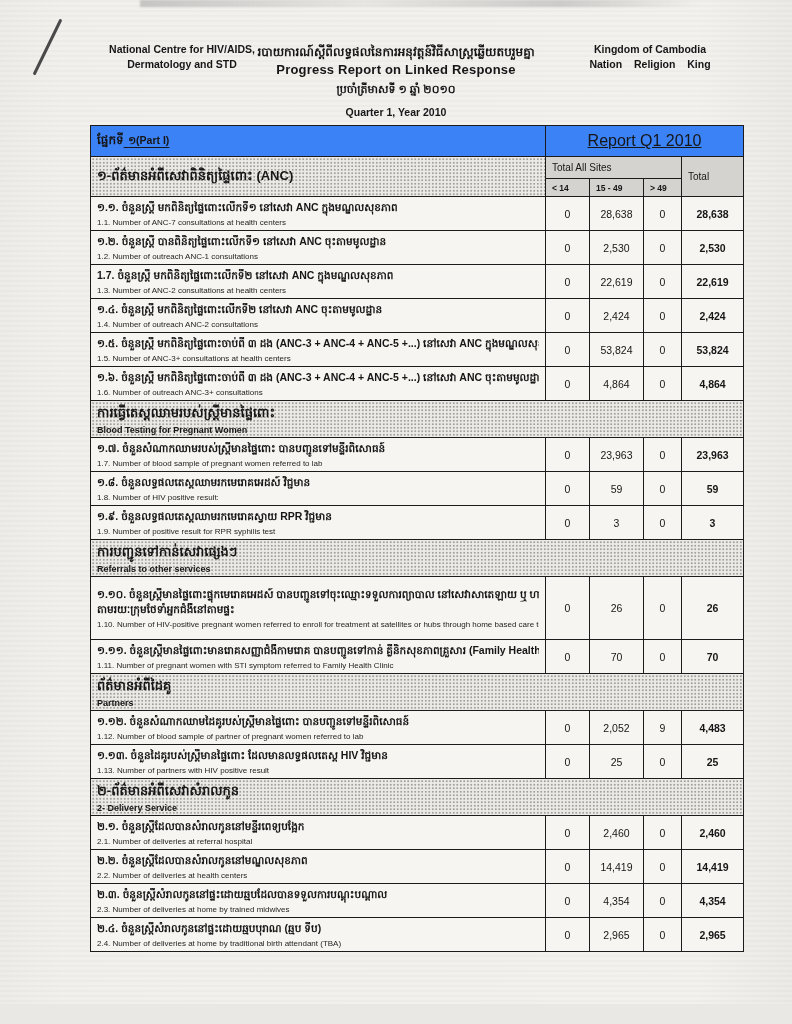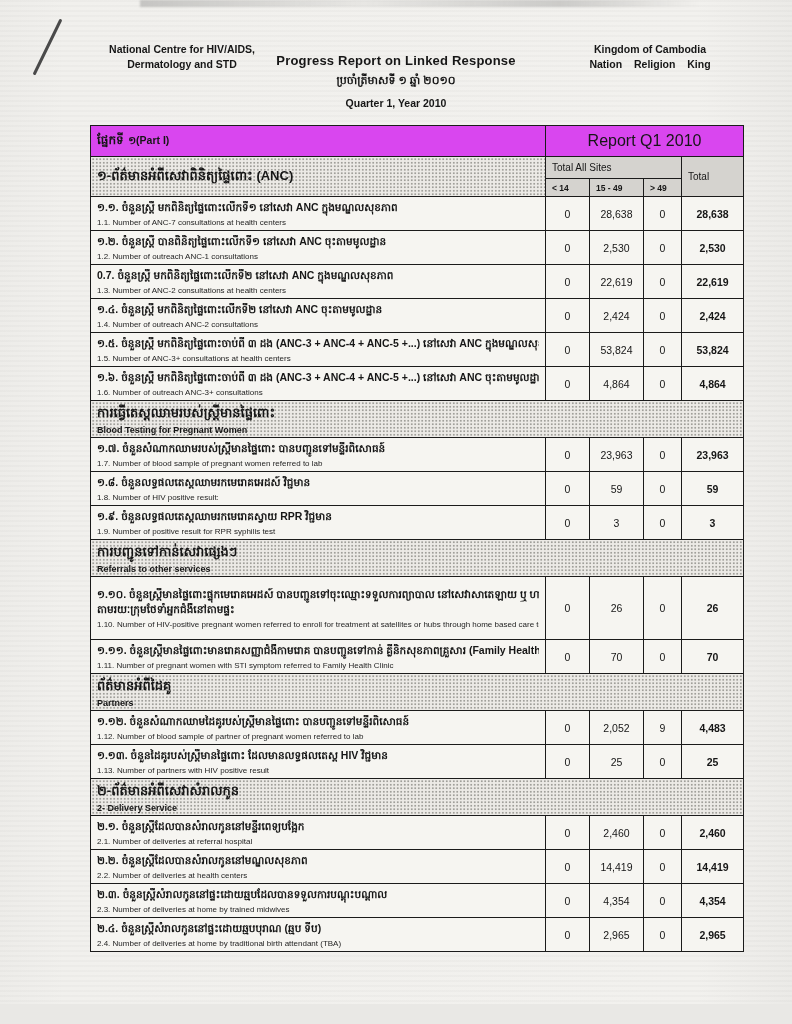--- a/index.html
+++ b/index.html
@@ -24,21 +24,21 @@
     position:absolute; left:46px; top:16px; width:3px; height:62px;
     background:#4a4a4a; transform:rotate(26deg); border-radius:2px;
   }
   
   .org {
     position:absolute; left:88px; top:42px; width:188px; text-align:center;
     font-size:10.5px; font-weight:bold; line-height:1.4;
   }
   .titleblock { position:absolute; left:192px; top:44px; width:408px; text-align:center; }
   .km-title  { font-weight:bold; font-size:12px; white-space:nowrap; overflow:hidden; }
-  .en-title  { font-weight:bold; font-size:13px; margin-top:9px; letter-spacing:.2px; }
+  .en-title  { font-weight:bold; font-size:13px; letter-spacing:.2px; }
   .km-quarter{ font-weight:bold; font-size:11px; margin-top:5px; white-space:nowrap; overflow:hidden; }
   .en-quarter{ font-weight:bold; font-size:10.5px; margin-top:8px; }
   .kingdom {
     position:absolute; right:52px; top:42px; width:180px; text-align:center;
     font-size:10.5px; font-weight:bold; line-height:1.4;
   }
   .kingdom .motto { word-spacing:9px; }
   
   table.report {
     position:absolute; left:90px; top:125px; width:653px;
@@ -47,21 +47,21 @@
   }
   table.report td {
     border:1.6px solid #1b1b1b;
     padding:1px 6px;
     overflow:hidden;
     vertical-align:middle;
   }
   col.c-label { width:455px; } col.c-v1 { width:44px; } col.c-v2 { width:54px; }
   col.c-v3 { width:38px; } col.c-tot { width:62px; }
 
-  tr.part td { height:31px; background:#d946ef; }
+  tr.part td { height:31px; background:#3b82f6;text-decoration:underline; }
   .part-km { font-weight:bold; font-size:12px; display:inline-block; max-width:70px; overflow:hidden; vertical-align:middle; white-space:nowrap; }
   .part-en { font-weight:bold; font-size:10.5px; vertical-align:middle; }
   td.report-q { text-align:center; font-size:16px; background:#f2f1ee; }
 
   .grayhead { background:#d5d3cf; text-align:left; }
   tr.h1 td { height:22px; font-size:10px; }
   tr.h2 td { height:18px; font-size:8.5px; font-weight:bold; }
   td.total-col { font-size:10.5px; }
 
   .halftone {
@@ -87,20 +87,21 @@
 <div class="page">
   <div class="scan-streak"></div>
   <div class="pen-mark"></div>
 
   <div class="org">
     <div>National Centre for HIV/AIDS,</div>
     <div>Dermatology and STD</div>
   </div>
 
   <div class="titleblock">
+    <div class="km-title">របាយការណ៍ស្តីពីលទ្ធផលនៃការអនុវត្តន៍វិធីសាស្ត្រឆ្លើយតបរួមគ្នា</div>
     <div class="en-title">Progress Report on Linked Response</div>
     <div class="km-quarter">ប្រចាំត្រីមាសទី ១ ឆ្នាំ ២០១០</div>
     <div class="en-quarter">Quarter 1, Year 2010</div>
   </div>
 
   <div class="kingdom">
     <div>Kingdom of Cambodia</div>
     <div class="motto">Nation Religion King</div>
   </div>
 
@@ -149,21 +150,21 @@
           <div class="km">១.២. ចំនួនស្ត្រី បានពិនិត្យផ្ទៃពោះលើកទី១ នៅសេវា ANC ចុះតាមមូលដ្ឋាន</div>
           <div class="en">1.2. Number of outreach ANC-1 consultations</div>
         </td>
         <td class="v">0</td>
         <td class="v">2,530</td>
         <td class="v">0</td>
         <td class="v tot">2,530</td>
       </tr>
       <tr class="d">
         <td>
-          <div class="km">0.7. ចំនួនស្ត្រី មកពិនិត្យផ្ទៃពោះលើកទី២ នៅសេវា ANC ក្នុងមណ្ឌលសុខភាព</div>
+          <div class="km">1.7. ចំនួនស្ត្រី មកពិនិត្យផ្ទៃពោះលើកទី២ នៅសេវា ANC ក្នុងមណ្ឌលសុខភាព</div>
           <div class="en">1.3. Number of ANC-2 consultations at health centers</div>
         </td>
         <td class="v">0</td>
         <td class="v">22,619</td>
         <td class="v">0</td>
         <td class="v tot">22,619</td>
       </tr>
       <tr class="d">
         <td>
           <div class="km">១.៤. ចំនួនស្ត្រី មកពិនិត្យផ្ទៃពោះលើកទី២ នៅសេវា ANC ចុះតាមមូលដ្ឋាន</div>

